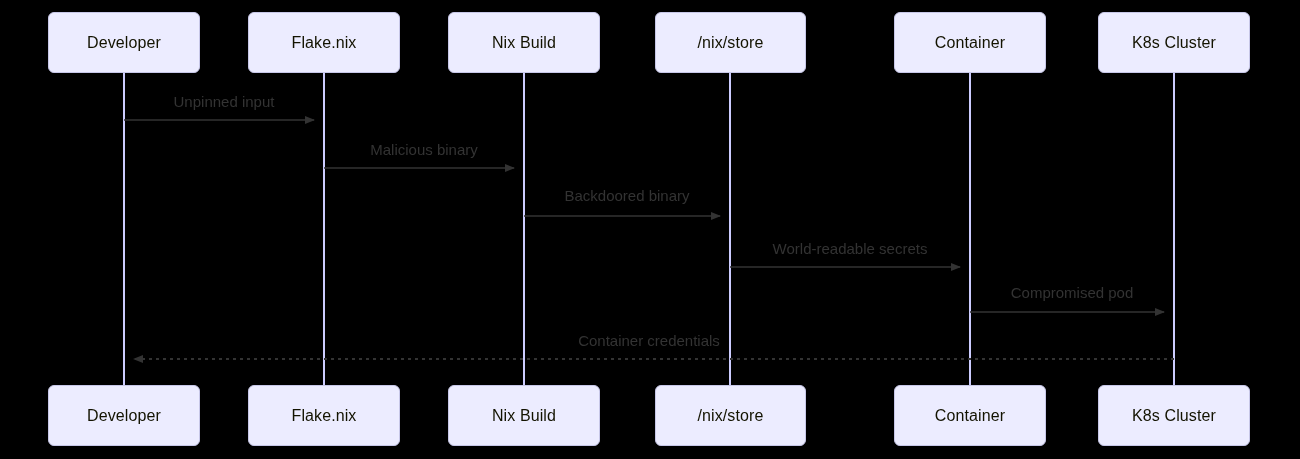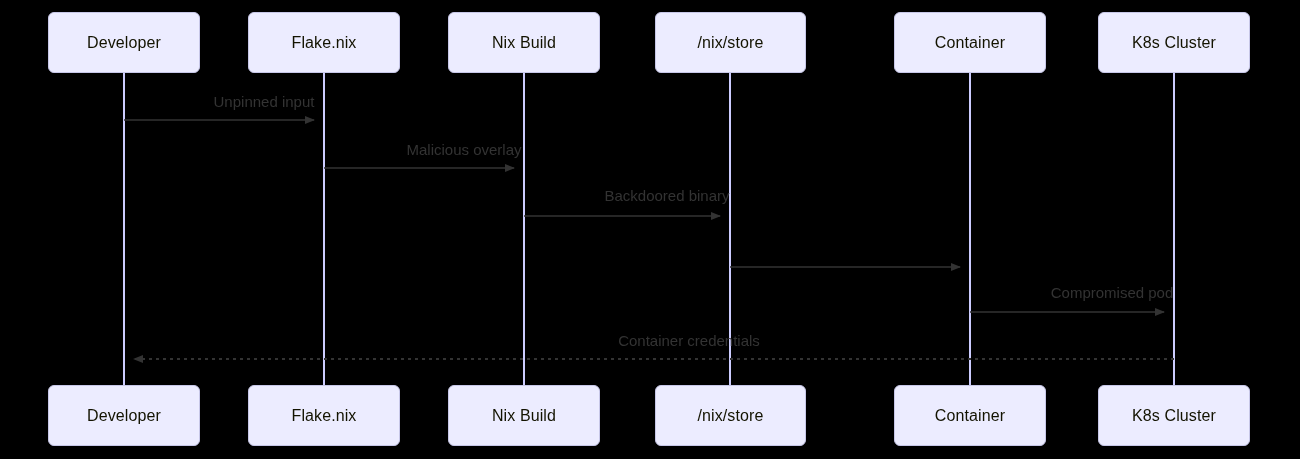--- a/index.html
+++ b/index.html
@@ -45,21 +45,20 @@
     letter-spacing: 0.1px;
   }
   .msg-label {
     position: absolute;
     font-size: 15px;
     color: #333333;
     font-family: "Liberation Sans", sans-serif;
     white-space: nowrap;
     transform: translateX(-50%);
     text-align: center;
-    margin-left: 40px;
   }
 </style>
 </head>
 <body>
 
 <div id="diagram">
 
   <svg class="layer" id="svg-layer" width="1300" height="459" viewBox="0 0 1300 459" xmlns="http://www.w3.org/2000/svg">
     <defs>
       <marker id="arrowRight" markerWidth="10" markerHeight="8" refX="9" refY="4" orient="auto" markerUnits="userSpaceOnUse">
@@ -124,19 +123,20 @@
       <div class="actor-box" style="left: 894px; top: 385px; width: 152px; height: 61px;">
         <span class="actor-label">Container</span>
       </div>
       <div class="actor-box" style="left: 1098px; top: 385px; width: 152px; height: 61px;">
         <span class="actor-label">K8s Cluster</span>
       </div>
     </div>
 
   <div class="layer" id="labels">
       <div class="msg-label" style="left: 224px; top: 93px;">Unpinned input</div>
-      <div class="msg-label" style="left: 424px; top: 141px;">Malicious overlay</div>
+      <div class="msg-label" style="left: 424px; top: 141px;">Malicious binary</div>
       <div class="msg-label" style="left: 627px; top: 187px;">Backdoored binary</div>
+      <div class="msg-label" style="left: 850px; top: 240px;">World-readable secrets</div>
       <div class="msg-label" style="left: 1072px; top: 284px;">Compromised pod</div>
       <div class="msg-label" style="left: 649px; top: 332px;">Container credentials</div>
     </div>
 
 </div>
 
 </body></html>

